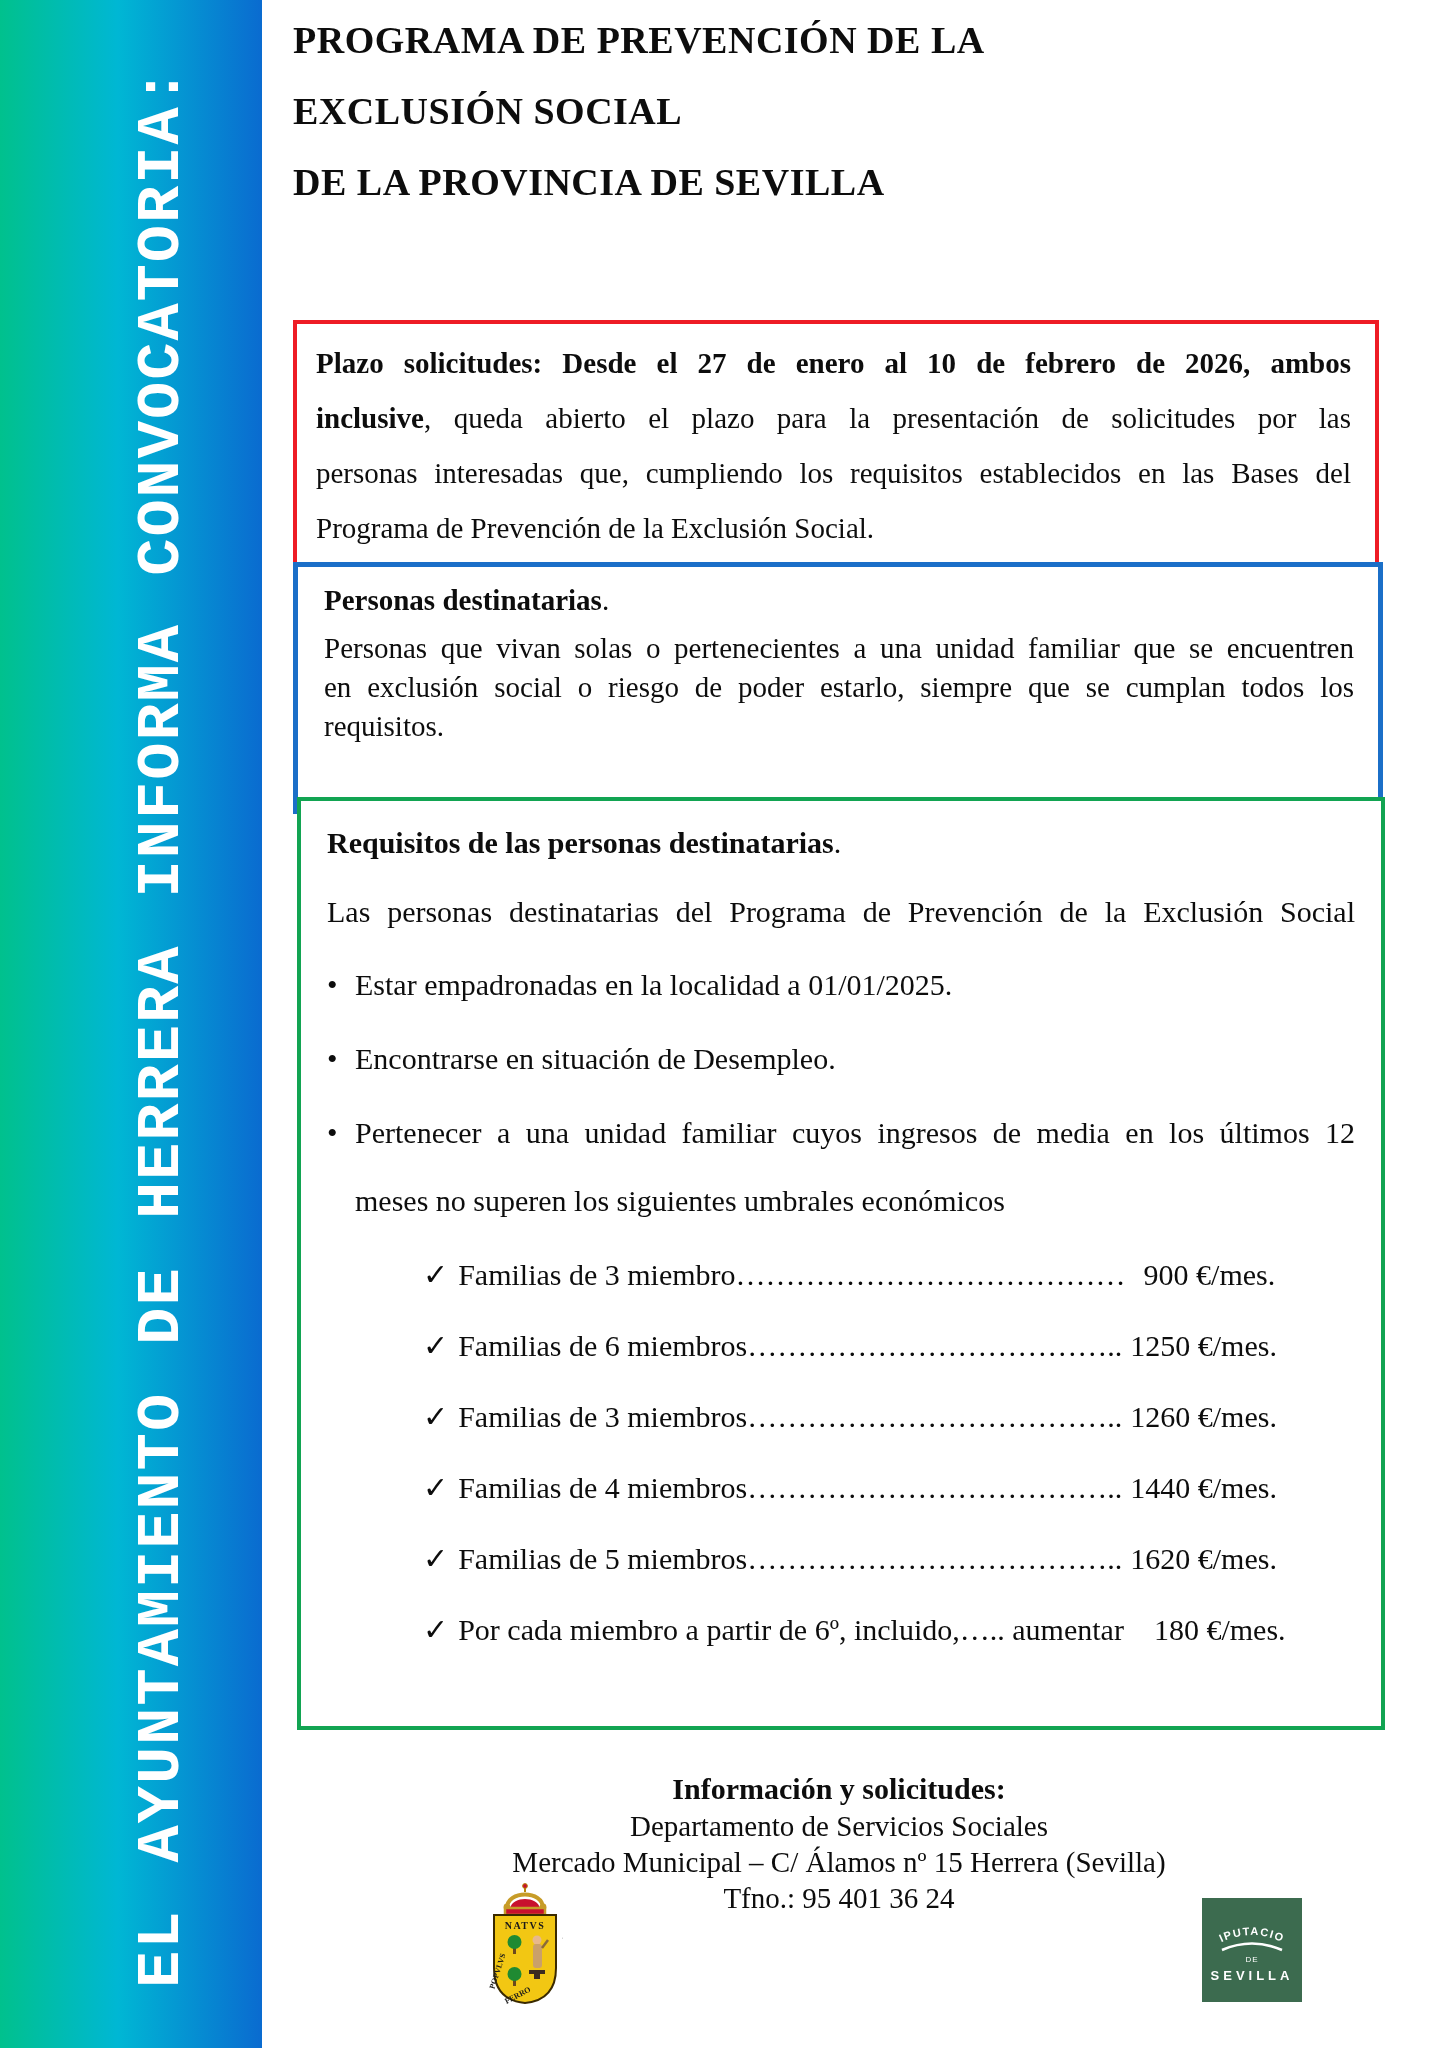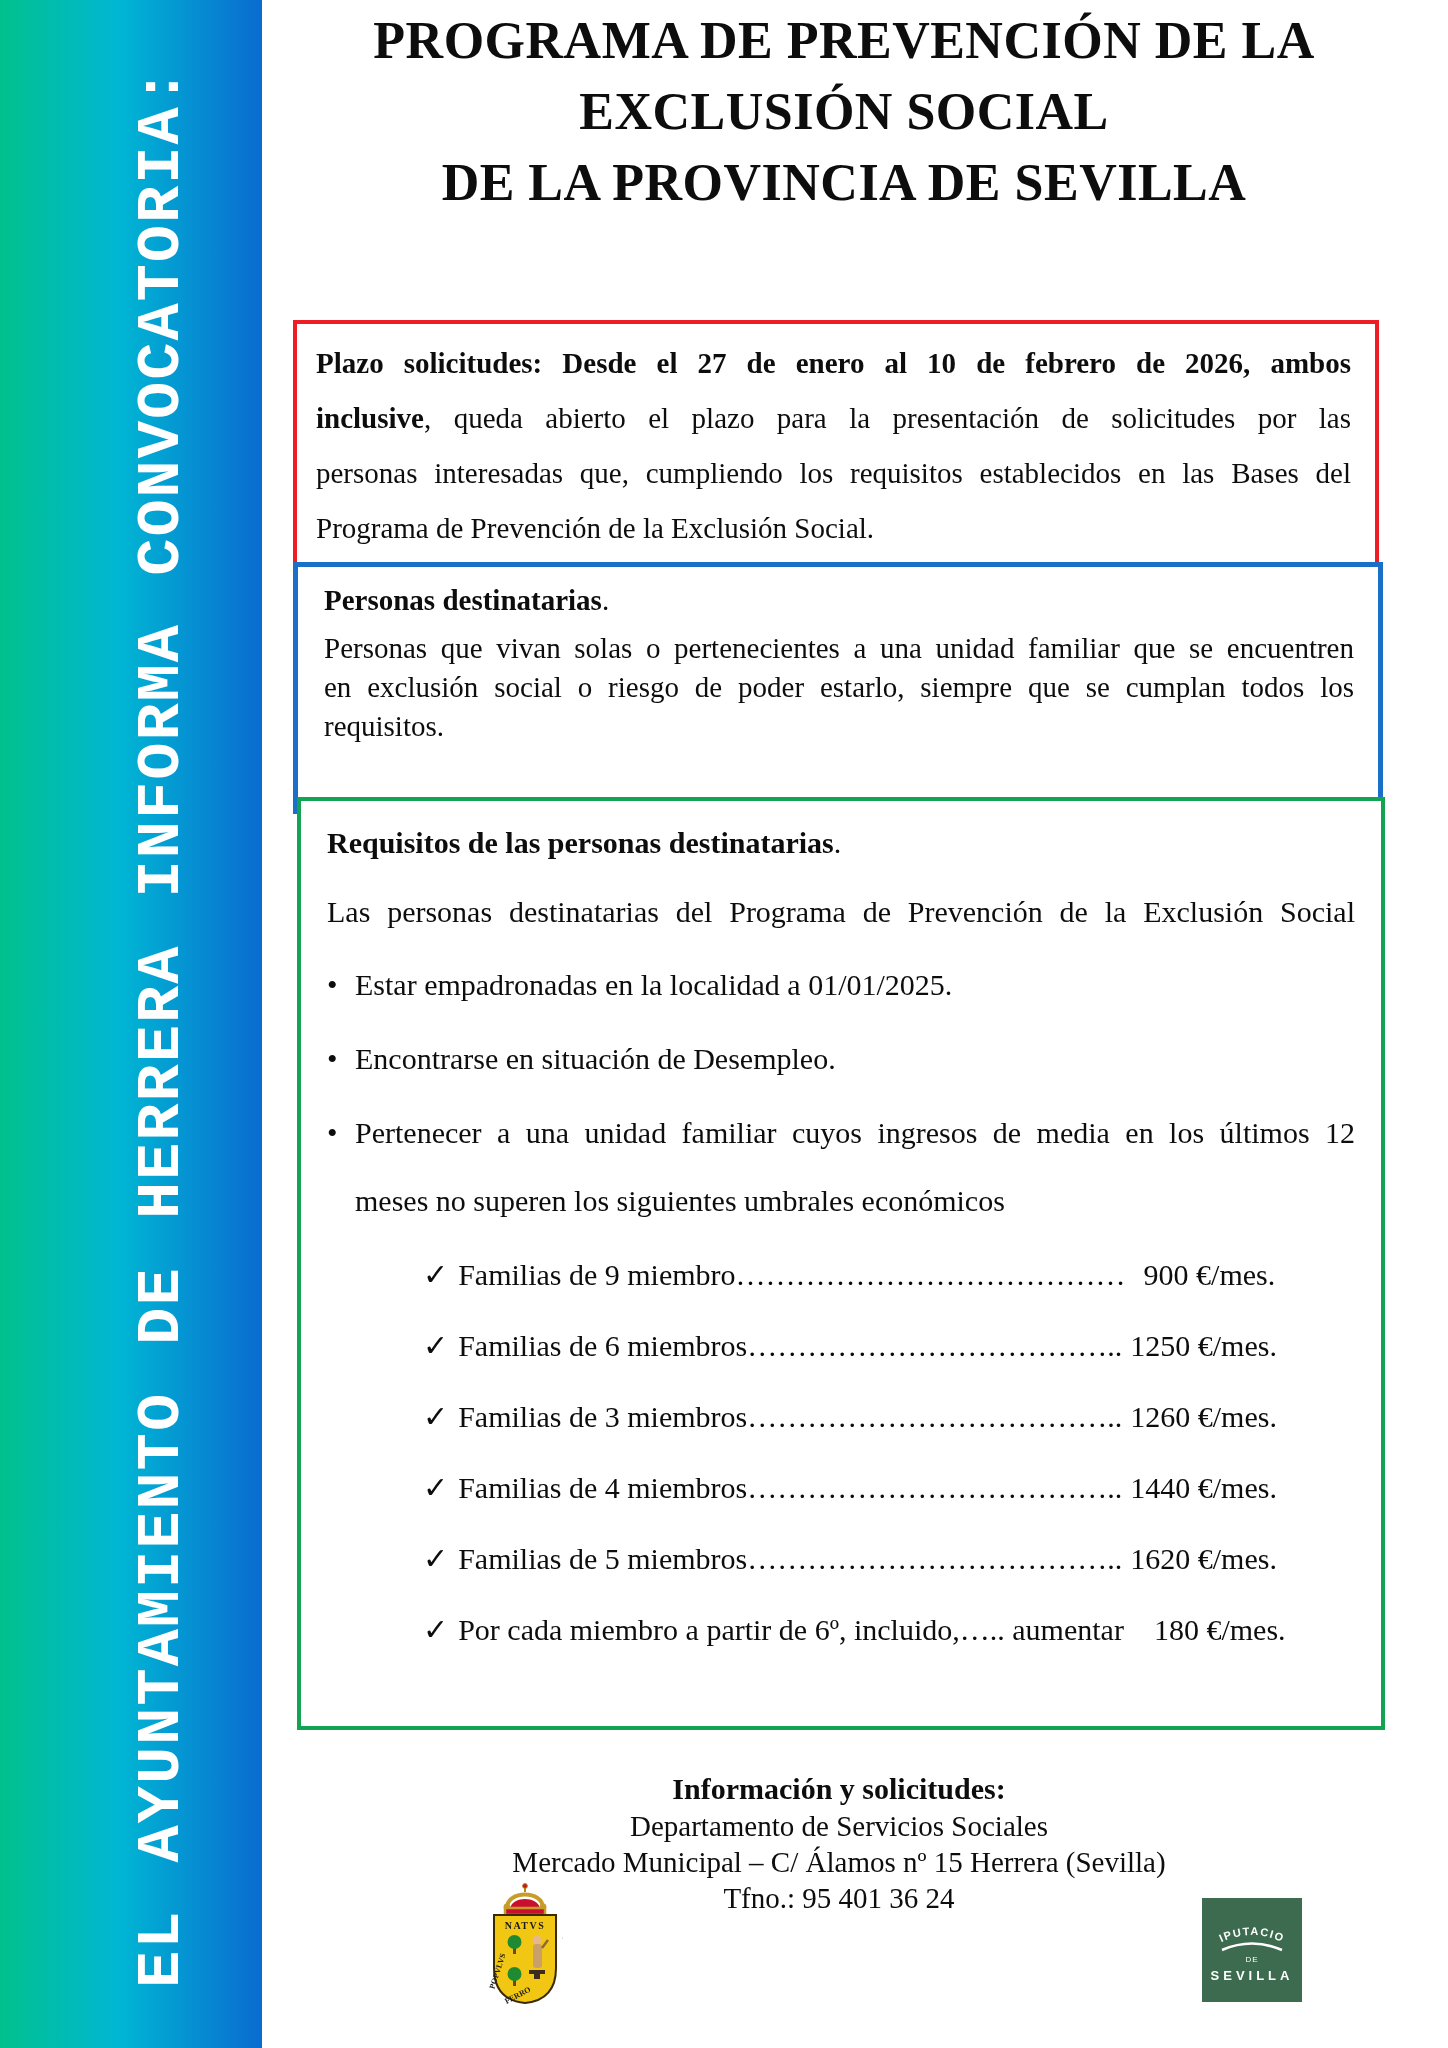--- a/index.html
+++ b/index.html
@@ -26,22 +26,22 @@
   }
   .sidebar-text{
     position:absolute;left:126px;top:1988px;
     transform-origin:0 0;transform:rotate(-90deg);
     font-family:"Liberation Mono","DejaVu Sans Mono",monospace;
     font-weight:bold;color:#ffffff;font-size:62px;letter-spacing:2px;word-spacing:8px;
     white-space:nowrap;
   }
   
   .title{
-    position:absolute;left:293px;top:5px;width:1102px;text-align:center;
-    font-weight:bold;font-size:52px;line-height:71px;letter-spacing:0.5px;
+    position:absolute;left:293px;top:5px;width:1102px;
+    font-weight:bold;font-size:38px;line-height:71px;letter-spacing:0.5px;
   }
   
   .box{position:absolute;box-sizing:border-box;background:#fff;}
   .box-red{
     left:293px;top:281px;width:1086px;height:246px;
     border:4px solid var(--deadline_border);padding:12px 24px 0 19px;
     font-size:29px;
     margin-top:39px;
   }
   .rline{line-height:55px;}
@@ -132,21 +132,21 @@
       </div>
       <div class="gbullet">
         <span class="dotcol">•</span>
         <span class="btext jl">Pertenecer a una unidad familiar cuyos ingresos de media en los últimos 12</span>
       </div>
       <div class="gwrap2">meses no superen los siguientes umbrales económicos</div>
     </div>
 
     <div class="gchecks">
       <div class="gcheck row1">
-        <span class="chk">✓</span><span>Familias de 9 miembro</span><span>…………………………………</span><span class="amt">900 €/mes.</span>
+        <span class="chk">✓</span><span>Familias de 3 miembro</span><span>…………………………………</span><span class="amt">900 €/mes.</span>
       </div>
       <div class="gcheck">
         <span class="chk">✓</span><span>Familias de 6 miembros</span><span>………………………………..</span><span class="amt">1250 €/mes.</span>
       </div>
       <div class="gcheck">
         <span class="chk">✓</span><span>Familias de 3 miembros</span><span>………………………………..</span><span class="amt">1260 €/mes.</span>
       </div>
       <div class="gcheck">
         <span class="chk">✓</span><span>Familias de 4 miembros</span><span>………………………………..</span><span class="amt">1440 €/mes.</span>
       </div>

